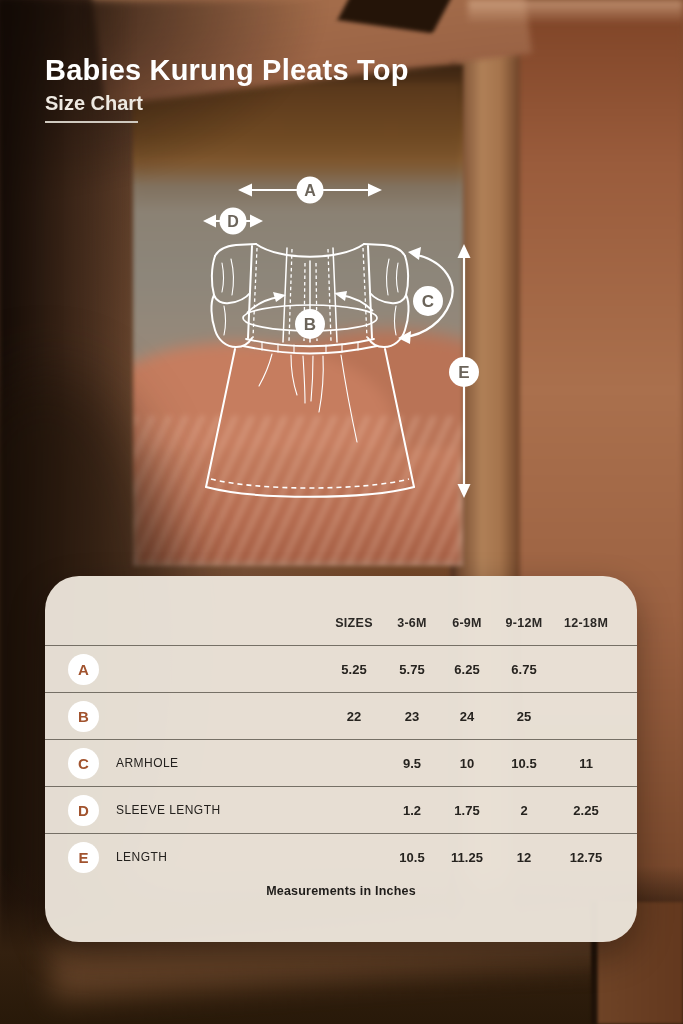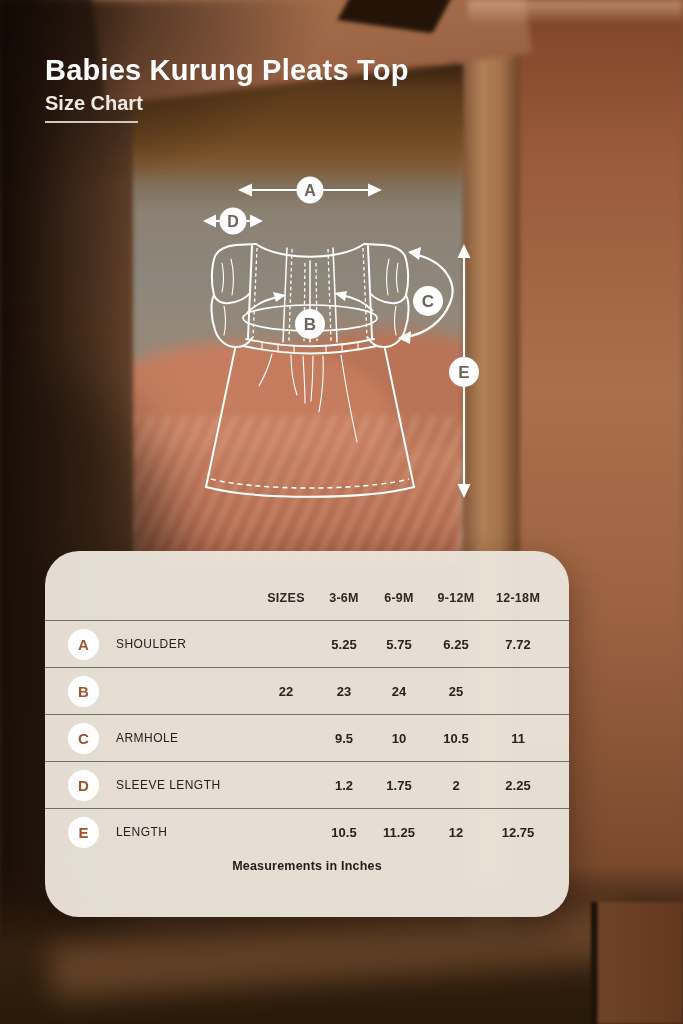--- a/index.html
+++ b/index.html
@@ -52,21 +52,21 @@
   .titleblock{position:absolute;left:45px;top:55px;z-index:5;}
   .titleblock h1{margin:0;font-size:29px;line-height:1.1;font-weight:bold;color:#ffffff;letter-spacing:.2px;}
   .subtitle{margin-top:6px;font-size:20px;line-height:1.05;color:#eee9e1;font-weight:bold;}
   .title-underline{margin-top:7px;width:93px;height:2px;background:#cfc9bf;}
 
   
   .diagram-svg{position:absolute;left:180px;top:150px;z-index:4;}
 
   
   .panel{
-    position:absolute;left:45px;top:551px;width:524px;height:366px;z-index:6;
+    position:absolute;left:45px;top:576px;width:592px;height:366px;z-index:6;
     background:rgba(234,227,217,.97);border-radius:34px;
     box-shadow:0 14px 34px rgba(18,9,4,.4);
     color:#2b2825;
   }
   .tgrid{display:grid;grid-template-columns:48px 1fr 62px 54px 56px 58px 66px;align-items:center;padding:0 18px 0 23px;}
   .thead{height:69px;padding-top:24px;}
   .th{font-size:12.5px;font-weight:bold;letter-spacing:.3px;text-align:center;color:#2b2825;}
   .trow{height:47px;border-top:1px solid rgba(80,75,65,.75);}
   .trow:last-of-type{border-bottom:1px solid rgba(80,75,65,.75);}
   .lcircle{width:31px;height:31px;border-radius:50%;background:#ffffff;display:flex;align-items:center;justify-content:center;
@@ -225,26 +225,25 @@
       <div class="th">3-6M</div>
       <div class="th">6-9M</div>
       <div class="th">9-12M</div>
       <div class="th">12-18M</div>
     </div>
 
     <div class="tgrid trow">
       <div>
           <span class="lcircle">A</span>
         </div>
-      <div class="c-label">SHOULDER</div>
       <div></div>
       <div class="c-val">5.25</div>
       <div class="c-val">5.75</div>
       <div class="c-val">6.25</div>
-      <div class="c-val">7.72</div>
+      <div class="c-val">6.75</div>
     </div>
 
     <div class="tgrid trow">
       <div>
           <span class="lcircle">B</span>
         </div>
       <div></div>
       <div class="c-val">22</div>
       <div class="c-val">23</div>
       <div class="c-val">24</div>

